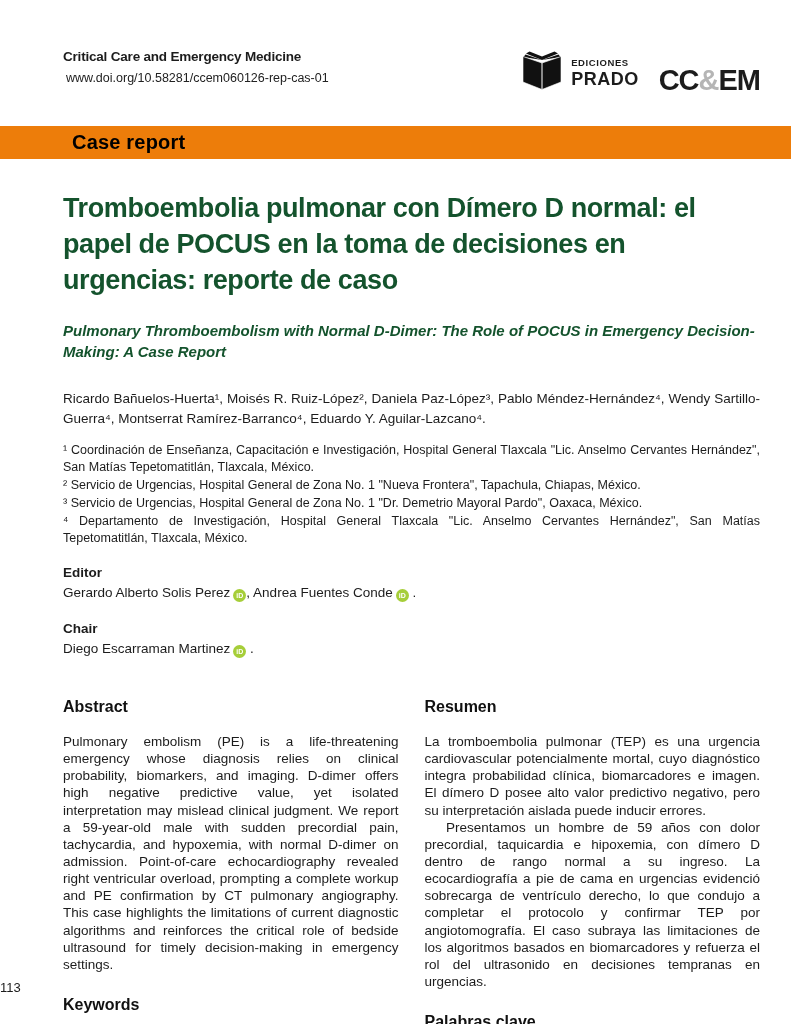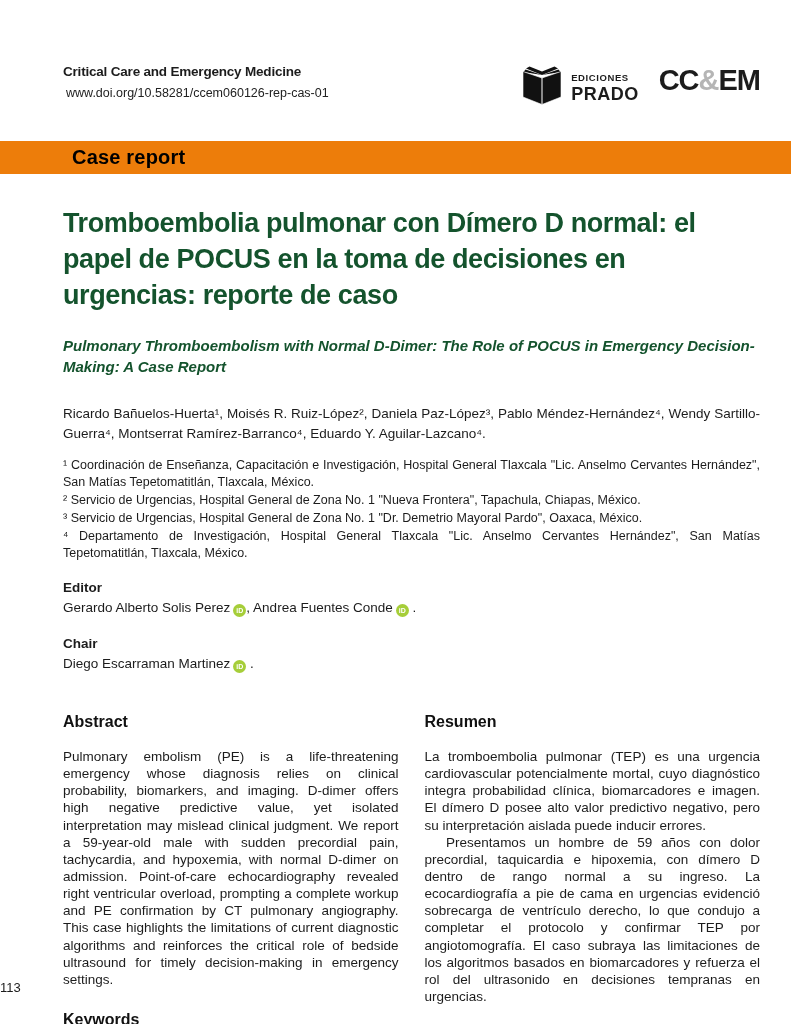--- a/index.html
+++ b/index.html
@@ -7,27 +7,26 @@
   body {
     width: 791px; height: 1024px;
     position: relative;
     font-family: "Liberation Sans", sans-serif;
     color: #1c1c1c;
     overflow: hidden;
   }
   
   .header {
     display: flex; justify-content: space-between; align-items: flex-start;
-    padding: 36px 31px 0 63px;
-    margin-top: 28px;
+    padding: 49px 31px 0 63px;
   }
   .journal-block { line-height: 1.2; }
   .journal-name { font-size: 13.5px; font-weight: bold; letter-spacing: -0.2px; }
   .doi { font-size: 12.5px; margin-top: 6px; padding-left: 3px; color: #222; }
-  .logos { display: flex; align-items: flex-start; gap: 20px; margin-top: 2px; }
+  .logos { display: flex; align-items: flex-end; gap: 20px; margin-top: 2px; }
   .prado-logo { display: flex; align-items: center; gap: 7px; }
   .prado-text { line-height: 1; }
   .prado-top { font-size: 9.5px; font-weight: bold; letter-spacing: 0.6px; }
   .prado-bottom { font-size: 18px; font-weight: bold; letter-spacing: 0.5px; margin-top: 2px; }
   .ccem { font-size: 29px; font-weight: bold; letter-spacing: -1px; line-height: 1; }
   .ccem .amp { color: #b5b5b5; }
   
   .banner {
     margin-top: 31px;
     background: #ed7d0a;

